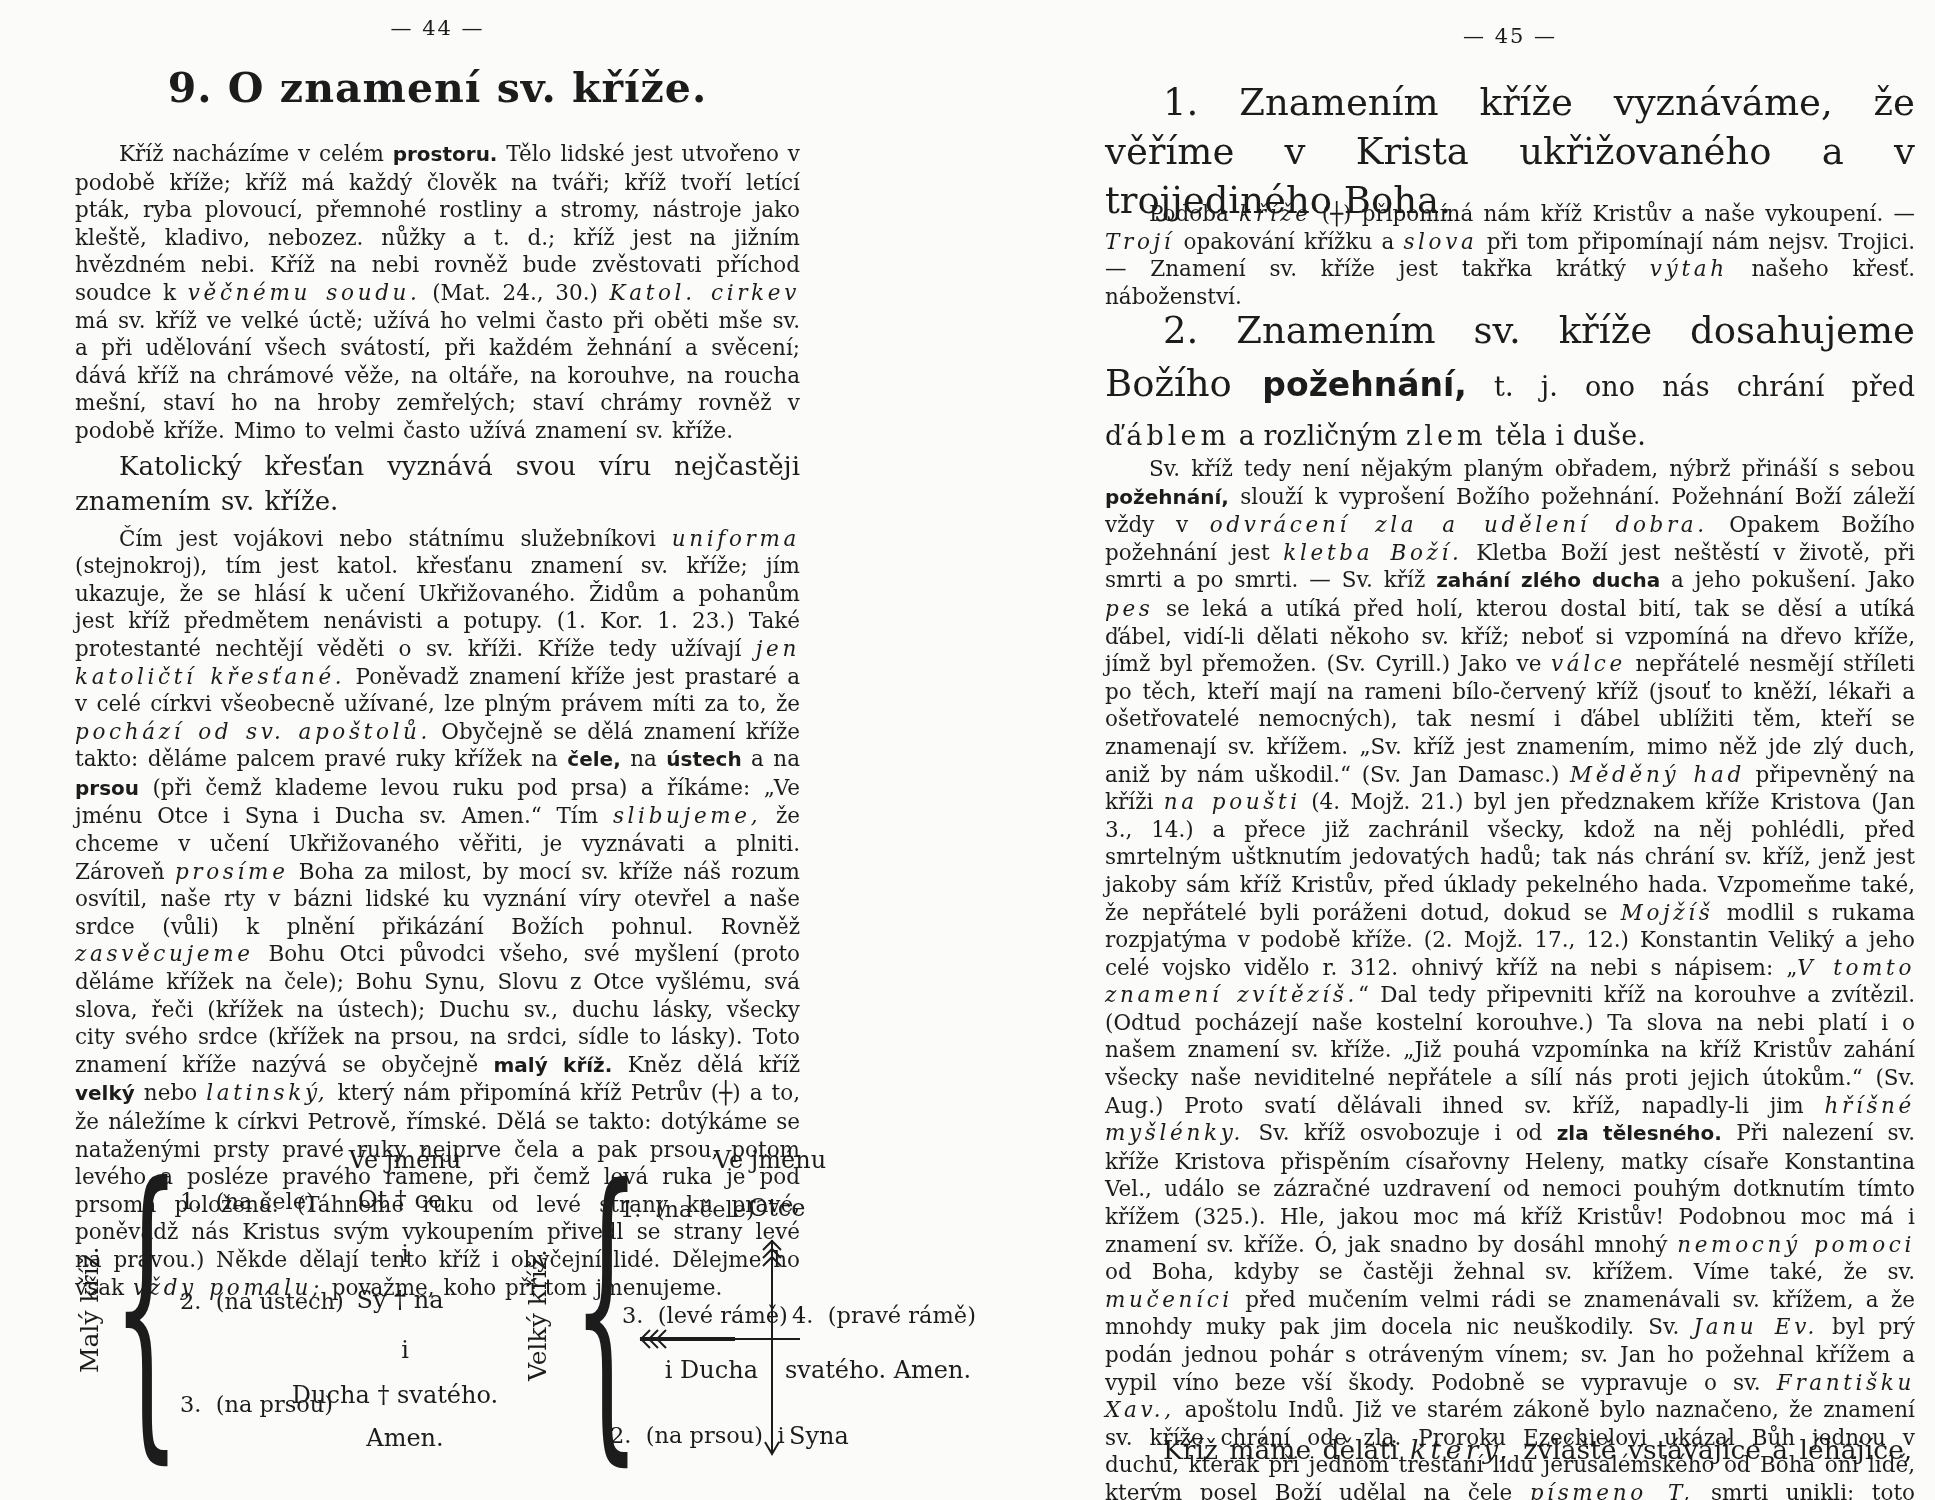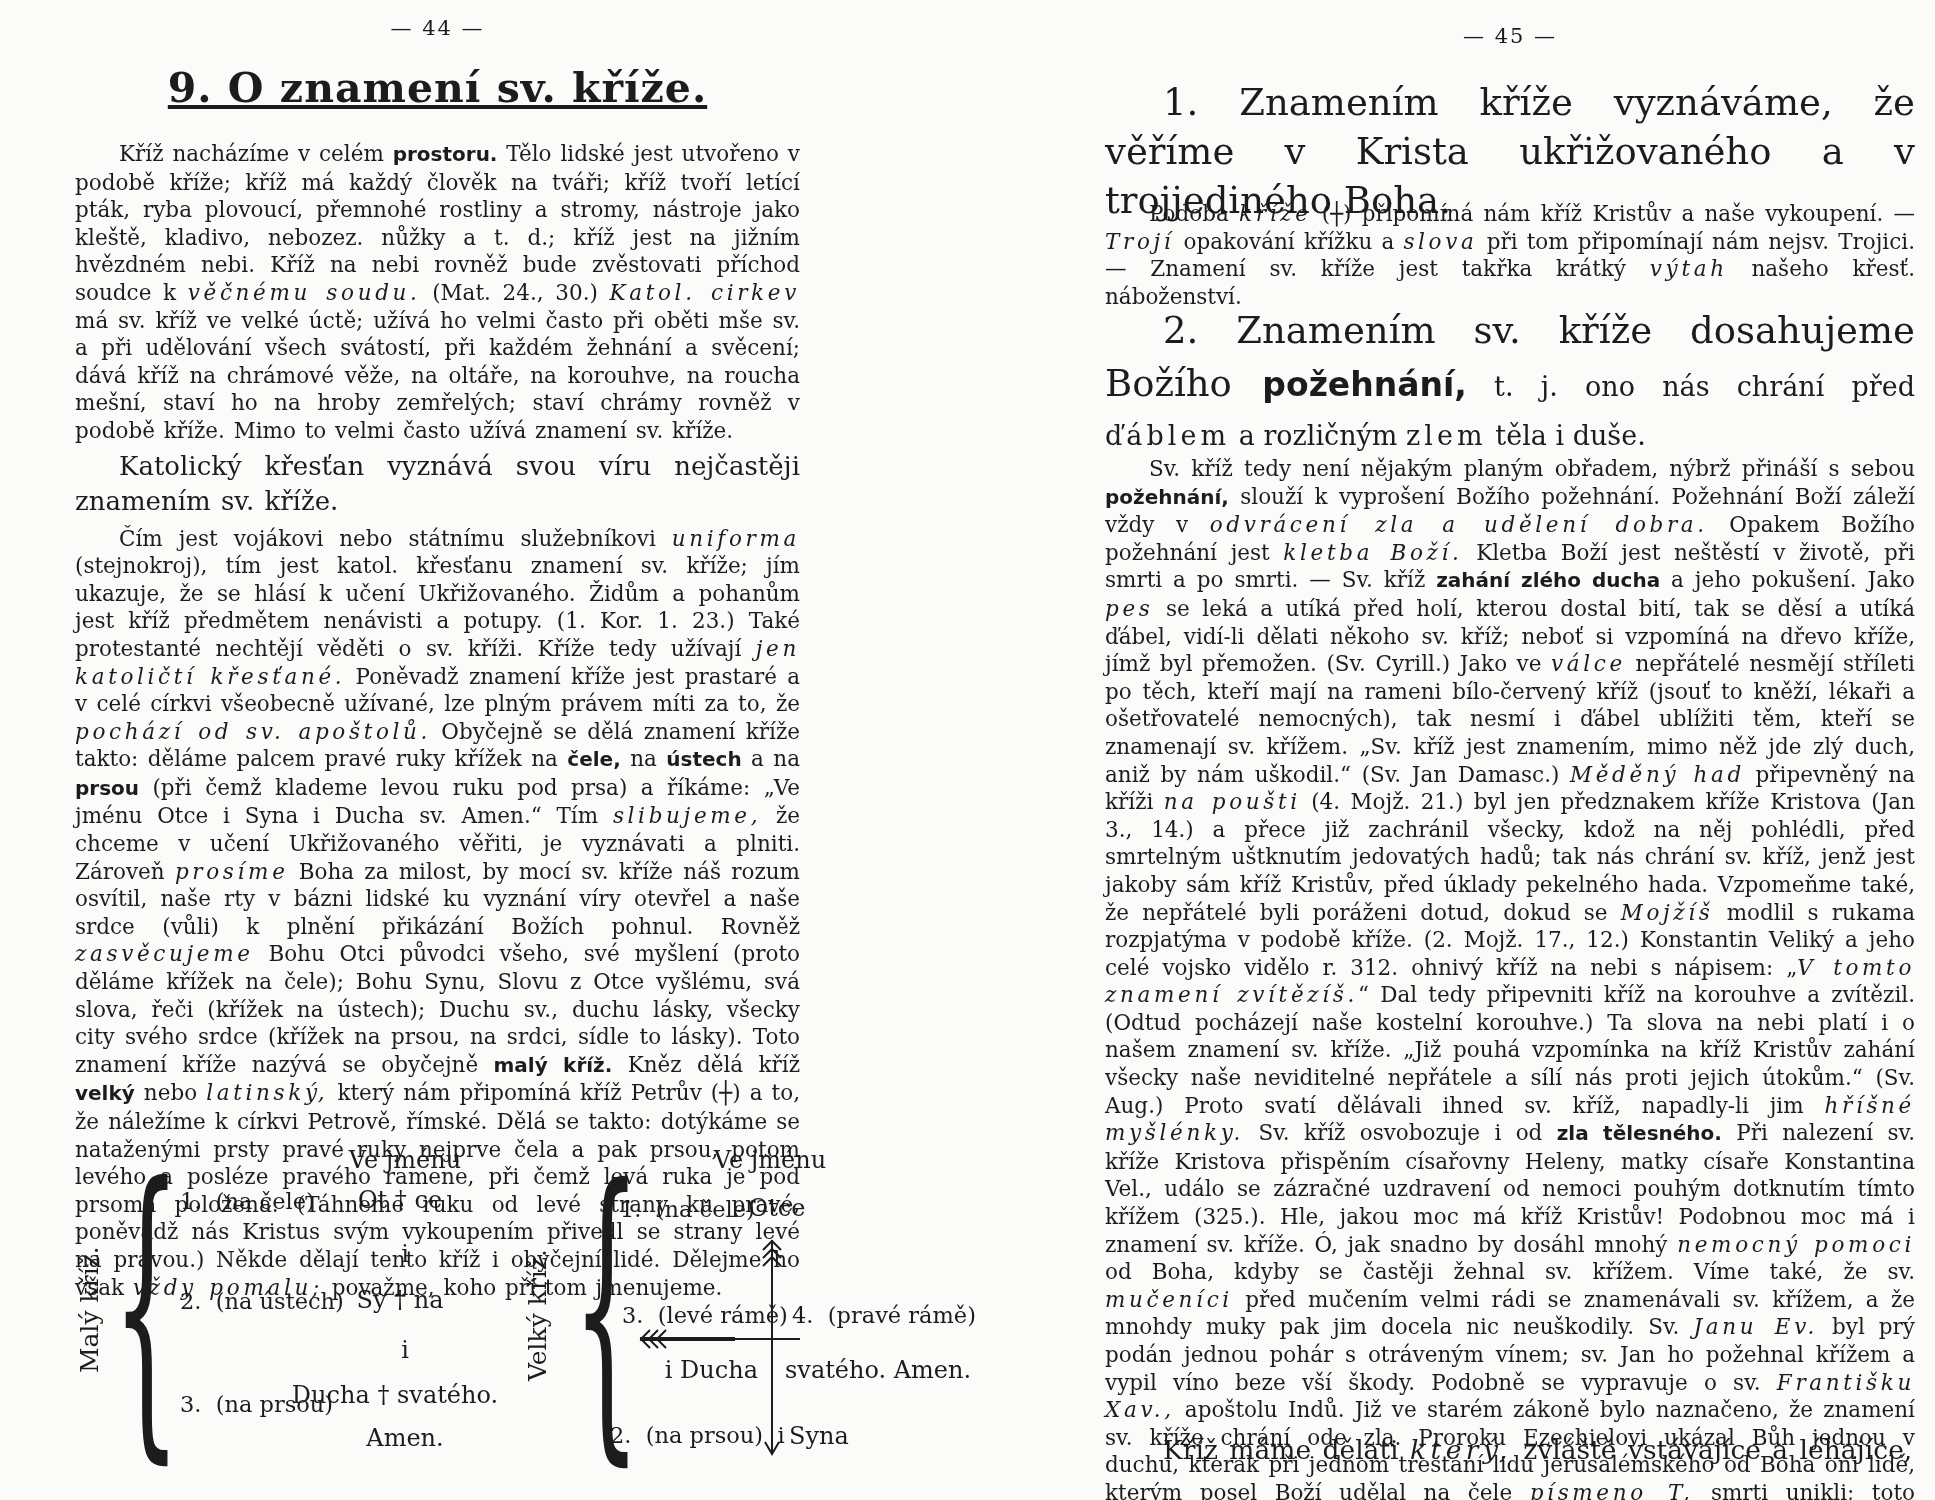--- a/index.html
+++ b/index.html
@@ -11,21 +11,21 @@
   .scan{position:relative;width:1935px;height:1500px;}
   .page{position:absolute;top:0;height:1500px;}
   .page-left{left:0;width:965px;}
   .page-right{left:965px;width:970px;}
 
   .pageno{position:absolute;font-size:21px;letter-spacing:2px;text-align:center;}
   .page-left .pageno{left:75px;width:725px;top:16px;}
   .page-right .pageno{left:140px;width:810px;top:24px;}
 
   .title{position:absolute;left:75px;width:725px;top:64px;margin:0;
-    font-size:41px;font-weight:bold;text-align:center;letter-spacing:1px;text-decoration:underline;}
+    font-size:41px;font-weight:bold;text-align:center;letter-spacing:1px;}
 
   .textblock{position:absolute;}
   .tb-left-body{left:75px;width:725px;top:140px;}
   .tb-r-h1{left:140px;width:810px;top:78px;text-indent:58px;text-align:justify;}
   .tb-r-p1{left:140px;width:810px;top:200px;}
   .tb-r-h2{left:140px;width:810px;top:306px;text-indent:58px;text-align:justify;line-height:47px;}
   .tb-r-p2{left:140px;width:810px;top:455px;}
   .tb-r-closing{left:140px;width:810px;top:1432px;font-size:26.5px;line-height:36px;
     text-indent:58px;word-spacing:3px;}
 

